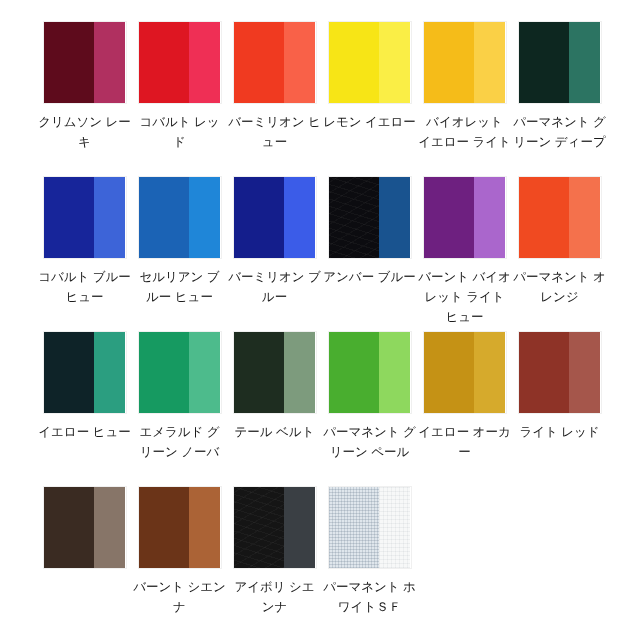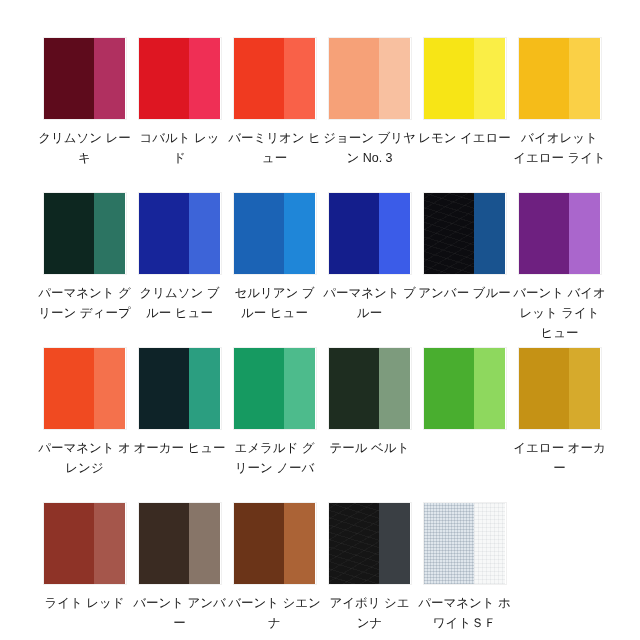--- a/index.html
+++ b/index.html
@@ -12,21 +12,21 @@
     height: 640px;
     background: #ffffff;
     font-family: "Liberation Sans", "DejaVu Sans", sans-serif;
     overflow: hidden;
   }
   #chart {
     width: 640px;
     height: 640px;
     position: relative;
     box-sizing: border-box;
-    padding: 38px 0 0 0;
+    padding: 22px 0 0 0;
     background: #ffffff;
   }
   .grid {
     display: grid;
     grid-template-columns: repeat(6, 95px);
     grid-auto-rows: 155px;
     justify-content: center;
     column-gap: 0px;
     row-gap: 0px;
     margin-left: 4px;
@@ -120,27 +120,20 @@
       </div>
       <div class="cell">
         <div class="swatch">
           <div class="mass" style="background-color: rgb(240, 58, 32);"></div>
           <div class="tint" style="background-color: rgb(249, 97, 72);"></div>
         </div>
         <div class="label">バーミリオン ヒュー</div>
       </div>
       <div class="cell">
         <div class="swatch">
-          <div class="mass" style="background-color: rgb(246, 161, 120);"></div>
-          <div class="tint" style="background-color: rgb(248, 192, 160);"></div>
-        </div>
-        <div class="label">ジョーン ブリヤン No. 3</div>
-      </div>
-      <div class="cell">
-        <div class="swatch">
           <div class="mass" style="background-color: rgb(247, 229, 22);"></div>
           <div class="tint" style="background-color: rgb(250, 238, 70);"></div>
         </div>
         <div class="label">レモン イエロー</div>
       </div>
       <div class="cell">
         <div class="swatch">
           <div class="mass" style="background-color: rgb(245, 188, 25);"></div>
           <div class="tint" style="background-color: rgb(250, 208, 70);"></div>
         </div>
@@ -151,35 +144,35 @@
           <div class="mass" style="background-color: rgb(13, 39, 32);"></div>
           <div class="tint" style="background-color: rgb(44, 116, 98);"></div>
         </div>
         <div class="label">パーマネント グリーン ディープ</div>
       </div>
       <div class="cell">
         <div class="swatch">
           <div class="mass" style="background-color: rgb(23, 37, 154);"></div>
           <div class="tint" style="background-color: rgb(61, 100, 216);"></div>
         </div>
-        <div class="label">クリムソン ブルー ヒュー</div>
+        <div class="label">コバルト ブルー ヒュー</div>
       </div>
       <div class="cell">
         <div class="swatch">
           <div class="mass" style="background-color: rgb(27, 99, 181);"></div>
           <div class="tint" style="background-color: rgb(31, 134, 216);"></div>
         </div>
         <div class="label">セルリアン ブルー ヒュー</div>
       </div>
       <div class="cell">
         <div class="swatch">
           <div class="mass" style="background-color: rgb(20, 30, 140);"></div>
           <div class="tint" style="background-color: rgb(59, 92, 232);"></div>
         </div>
-        <div class="label">パーマネント ブルー</div>
+        <div class="label">バーミリオン ブルー</div>
       </div>
       <div class="cell">
         <div class="swatch speckle">
           <div class="mass" style="background-color: rgb(12, 12, 16);"></div>
           <div class="tint" style="background-color: rgb(25, 83, 143);"></div>
         </div>
         <div class="label">アンバー ブルー</div>
       </div>
       <div class="cell">
         <div class="swatch">
@@ -193,62 +186,62 @@
           <div class="mass" style="background-color: rgb(240, 74, 33);"></div>
           <div class="tint" style="background-color: rgb(244, 113, 76);"></div>
         </div>
         <div class="label">パーマネント オレンジ</div>
       </div>
       <div class="cell">
         <div class="swatch">
           <div class="mass" style="background-color: rgb(14, 35, 40);"></div>
           <div class="tint" style="background-color: rgb(43, 158, 128);"></div>
         </div>
-        <div class="label">オーカー ヒュー</div>
+        <div class="label">イエロー ヒュー</div>
       </div>
       <div class="cell">
         <div class="swatch">
           <div class="mass" style="background-color: rgb(22, 154, 97);"></div>
           <div class="tint" style="background-color: rgb(77, 187, 140);"></div>
         </div>
         <div class="label">エメラルド グリーン ノーバ</div>
       </div>
       <div class="cell">
         <div class="swatch">
           <div class="mass" style="background-color: rgb(30, 45, 32);"></div>
           <div class="tint" style="background-color: rgb(125, 155, 125);"></div>
         </div>
         <div class="label">テール ベルト</div>
       </div>
       <div class="cell">
         <div class="swatch">
           <div class="mass" style="background-color: rgb(73, 174, 47);"></div>
           <div class="tint" style="background-color: rgb(142, 216, 94);"></div>
         </div>
+        <div class="label">パーマネント グリーン ペール</div>
       </div>
       <div class="cell">
         <div class="swatch">
           <div class="mass" style="background-color: rgb(197, 146, 21);"></div>
           <div class="tint" style="background-color: rgb(214, 170, 44);"></div>
         </div>
         <div class="label">イエロー オーカー</div>
       </div>
       <div class="cell">
         <div class="swatch">
           <div class="mass" style="background-color: rgb(142, 51, 39);"></div>
           <div class="tint" style="background-color: rgb(165, 86, 75);"></div>
         </div>
         <div class="label">ライト レッド</div>
       </div>
       <div class="cell">
         <div class="swatch">
           <div class="mass" style="background-color: rgb(58, 43, 34);"></div>
           <div class="tint" style="background-color: rgb(135, 117, 104);"></div>
         </div>
-        <div class="label">バーント アンバー</div>
       </div>
       <div class="cell">
         <div class="swatch">
           <div class="mass" style="background-color: rgb(107, 52, 24);"></div>
           <div class="tint" style="background-color: rgb(171, 99, 54);"></div>
         </div>
         <div class="label">バーント シエンナ</div>
       </div>
       <div class="cell">
         <div class="swatch speckle">

